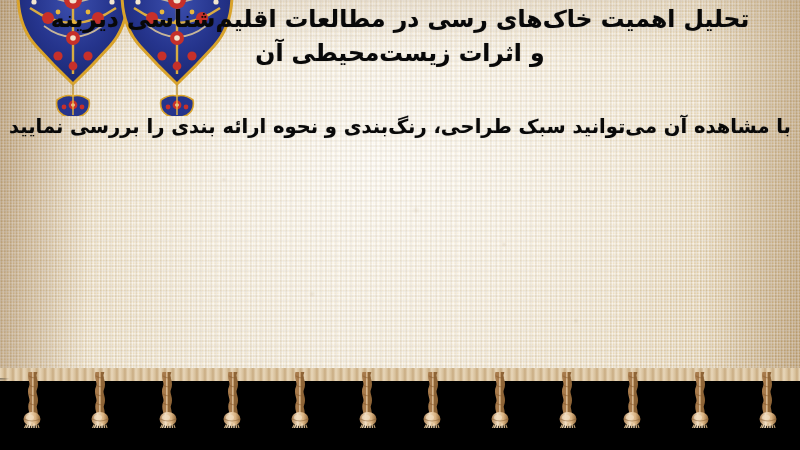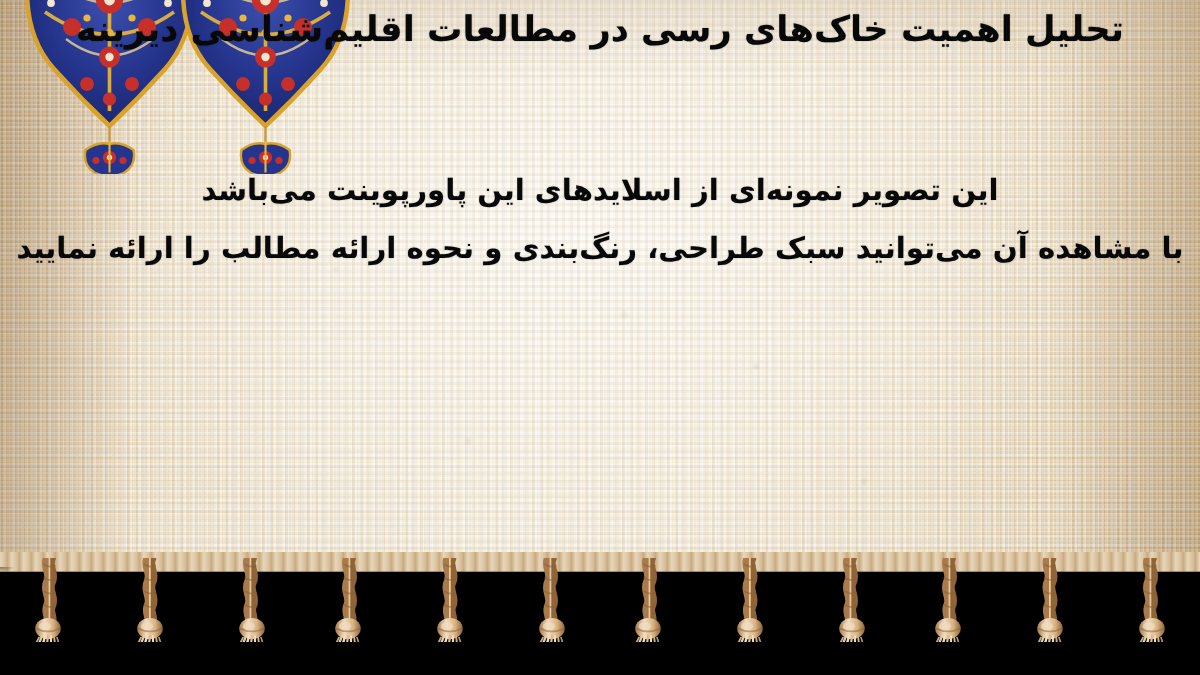--- a/index.html
+++ b/index.html
@@ -243,25 +243,25 @@
         <circle cx="9" cy="1" r="2.4" fill="#c7302a"></circle>
         <path d="M0 -12 L0 9" stroke="#e8b63c" stroke-width="1.4"></path>
       </g>
     </svg>
   </div>
 
   <div class="text-block">
 
     <div class="title">
       <span class="ln1">تحلیل اهمیت خاک‌های رسی در مطالعات اقلیم‌شناسی دیرینه</span>
+      <span class="ln2">و اثرات زیست‌محیطی آن</span>
     </div>
 
     <div class="body-lines">
-      <span>این تصویر نمونه‌ای از اسلایدهای این پاورپوینت می‌باشد</span>
-      <span>با مشاهده آن می‌توانید سبک طراحی، رنگ‌بندی و نحوه ارائه مطالب را ارائه نمایید</span>
+      <span>با مشاهده آن می‌توانید سبک طراحی، رنگ‌بندی و نحوه ارائه بندی را بررسی نمایید</span>
     </div>
   </div>
 
   <div class="fringe">
     <div class="selvage"></div>
     <div id="tassels">
         <div class="tassel" style="left: 10.3333px;"><svg width="46" height="74" viewBox="0 0 46 74">
             <defs>
               <linearGradient id="rg0" x1="0" y1="0" x2="1" y2="0">
                 <stop offset="0%" stop-color="#9d7murky"></stop>

